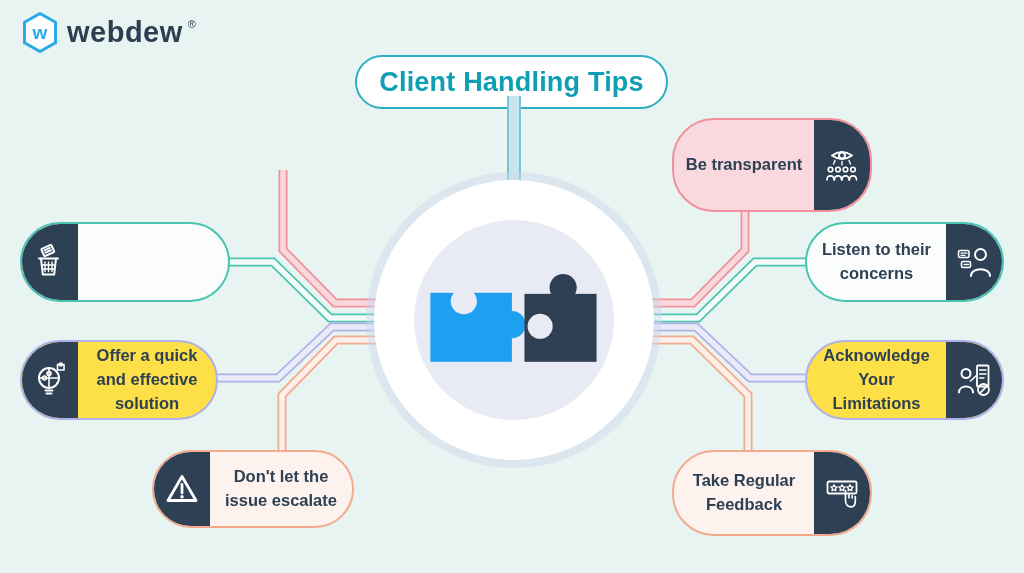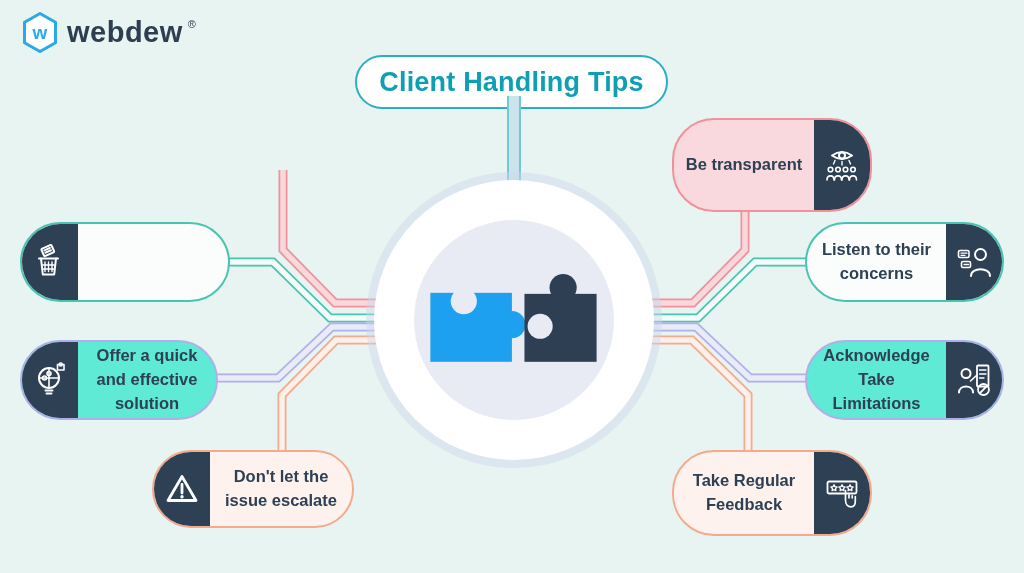--- a/index.html
+++ b/index.html
@@ -42,21 +42,21 @@
   }
   .pill .cap{
     flex:0 0 56px;background:#2e4054;display:flex;align-items:center;justify-content:center;
   }
   .pill .lbl{
     flex:1;display:flex;align-items:center;justify-content:center;text-align:center;
     font-size:16.5px;font-weight:bold;color:#2e4054;line-height:1.45;padding:0 10px;
   }
   .p-pink {background:#f9d9dd;border-color:#f0919c;}
   .p-teal {background:#fbfdfd;border-color:#49c4b1;}
-  .p-lav  {background:#5eead4;border-color:#afb0e8;}
+  .p-lav  {background:#fde047;border-color:#afb0e8;}
   .p-peach{background:#fdf2ed;border-color:#f3aa8d;}
   .icon-svg{stroke:#fff;fill:none;stroke-width:2;stroke-linecap:round;stroke-linejoin:round;}
 </style>
 </head>
 <body>
 
 <div id="canvas">
 
   <svg class="wires" width="1024" height="573">
     <g fill="none" stroke-linejoin="miter" stroke-linecap="butt">
@@ -180,21 +180,21 @@
         <path d="M16 33 C16 24 35 24 35 33"></path>
         <rect x="3.5" y="7.5" width="10.5" height="7" rx="1.5" stroke-width="1.6"></rect>
         <path d="M6 10.2 H12 M6 12.3 H10" stroke-width="1.3"></path>
         <rect x="6.5" y="18.5" width="9" height="6" rx="1.5" stroke-width="1.6"></rect>
         <path d="M9 21.5 H13.5" stroke-width="1.3"></path>
       </svg>
     </div>
   </div>
 
   <div class="pill p-lav" style="left:805px;top:340px;width:199px;height:80px">
-    <div class="lbl">Acknowledge Take Limitations</div>
+    <div class="lbl">Acknowledge Your Limitations</div>
     <div class="cap">
       <svg class="icon-svg" width="38" height="38" viewBox="0 0 38 38">
         <rect x="22" y="4.5" width="11.5" height="21" rx="1" stroke-width="1.8"></rect>
         <path d="M24.5 9 H31 M24.5 13 H31 M24.5 17 H29" stroke-width="1.3"></path>
         <circle cx="11" cy="12.5" r="4.5"></circle>
         <path d="M4 31.5 C4 23.5 18 23.5 18 31.5"></path>
         <path d="M15.5 20 L21.5 14.5" stroke-width="1.6"></path>
         <circle cx="28.5" cy="28.5" r="5.5" stroke-width="1.8"></circle>
         <path d="M24.7 32.3 L32.3 24.7" stroke-width="1.8"></path>
       </svg>

